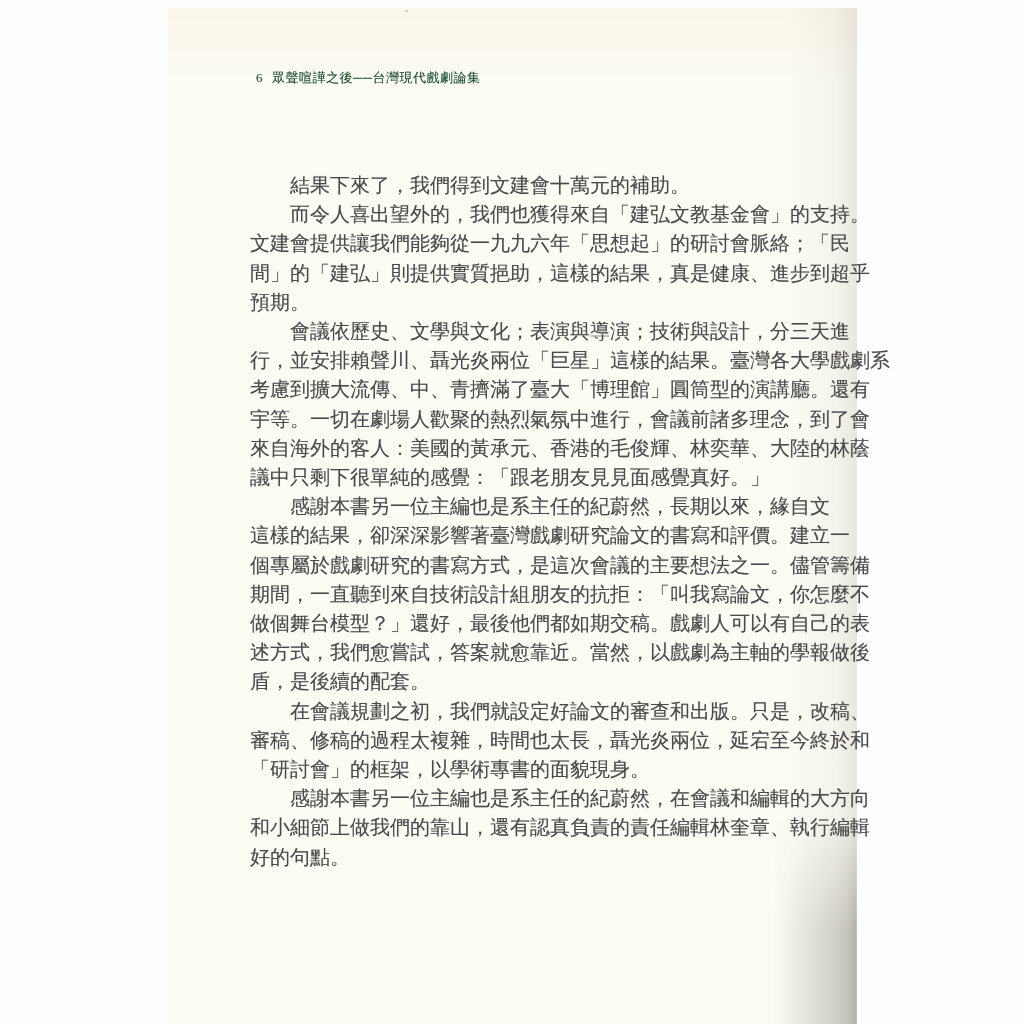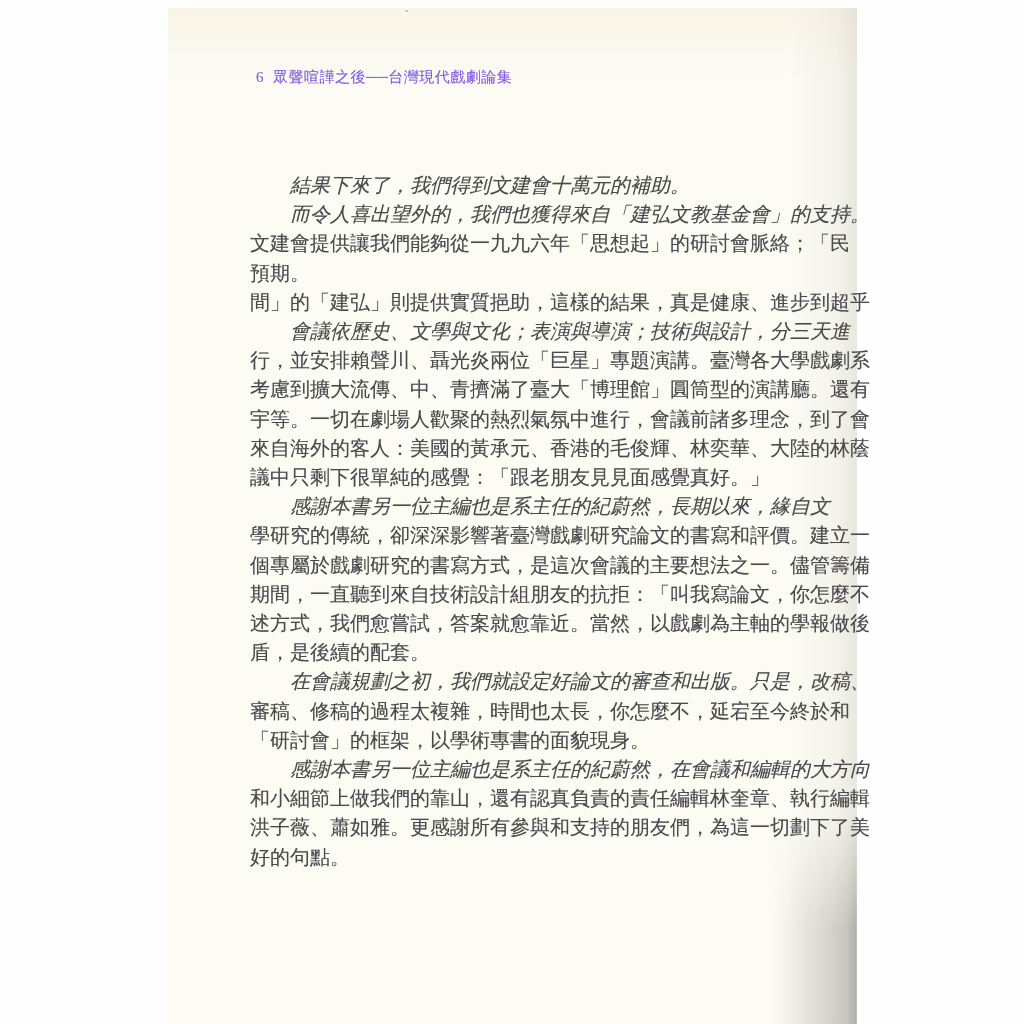--- a/index.html
+++ b/index.html
@@ -38,34 +38,34 @@
     mask-image:linear-gradient(to bottom, transparent 0%, #000 55%);
     border-right:1px solid rgba(110,108,104,0.35);
   }
   .speck{
     position:absolute;left:405px;top:10px;width:3px;height:2px;
     background:#bdbdbd;border-radius:50%;
   }
   
   .running-header{
     position:absolute;left:256px;top:70px;
-    font-size:15px;line-height:15px;color:#8b5cf6;
+    font-size:13px;line-height:15px;color:#14532d;
     letter-spacing:0.5px;white-space:nowrap;
     text-shadow:0 0 0.6px rgba(90,90,90,0.45);
   }
   .running-header .pagenum{margin-right:9px;}
   
   .body-text{
     position:absolute;left:250px;top:171px;width:560px;
     font-size:20px;line-height:29.2px;color:#4a4a4a;
     text-shadow:0 0 0.7px rgba(70,70,70,0.35);
   }
   .para{margin:0;}
   .line{white-space:nowrap;}
-  .line.first{text-indent:2em;font-style:italic;}
+  .line.first{text-indent:2em;}
 </style>
 </head>
 <body>
 
 <div class="scan">
   <div class="paper">
     <div class="paper-top-tint"></div>
     <div class="edge-soft"></div>
     <div class="edge-strong"></div>
   </div>
@@ -76,44 +76,44 @@
     <span class="pagenum">6</span><span>眾聲喧譁之後──台灣現代戲劇論集</span>
   </div>
 
   <div class="body-text">
       <div class="para">
         <div class="line first">結果下來了，我們得到文建會十萬元的補助。</div>
       </div>
       <div class="para">
         <div class="line first">而令人喜出望外的，我們也獲得來自「建弘文教基金會」的支持。</div>
         <div class="line">文建會提供讓我們能夠從一九九六年「思想起」的研討會脈絡；「民</div>
+        <div class="line">間」的「建弘」則提供實質挹助，這樣的結果，真是健康、進步到超乎</div>
         <div class="line">預期。</div>
-        <div class="line">間」的「建弘」則提供實質挹助，這樣的結果，真是健康、進步到超乎</div>
       </div>
       <div class="para">
         <div class="line first">會議依歷史、文學與文化；表演與導演；技術與設計，分三天進</div>
-        <div class="line">行，並安排賴聲川、聶光炎兩位「巨星」專題演講。臺灣各大學戲劇系</div>
+        <div class="line">行，並安排賴聲川、聶光炎兩位「巨星」這樣的結果。臺灣各大學戲劇系</div>
         <div class="line">考慮到擴大流傳、中、青擠滿了臺大「博理館」圓筒型的演講廳。還有</div>
         <div class="line">宇等。一切在劇場人歡聚的熱烈氣氛中進行，會議前諸多理念，到了會</div>
         <div class="line">來自海外的客人：美國的黃承元、香港的毛俊輝、林奕華、大陸的林蔭</div>
         <div class="line">議中只剩下很單純的感覺：「跟老朋友見見面感覺真好。」</div>
       </div>
       <div class="para">
         <div class="line first">感謝本書另一位主編也是系主任的紀蔚然，長期以來，緣自文</div>
-        <div class="line">學研究的傳統，卻深深影響著臺灣戲劇研究論文的書寫和評價。建立一</div>
+        <div class="line">這樣的結果，卻深深影響著臺灣戲劇研究論文的書寫和評價。建立一</div>
         <div class="line">個專屬於戲劇研究的書寫方式，是這次會議的主要想法之一。儘管籌備</div>
         <div class="line">期間，一直聽到來自技術設計組朋友的抗拒：「叫我寫論文，你怎麼不</div>
+        <div class="line">做個舞台模型？」還好，最後他們都如期交稿。戲劇人可以有自己的表</div>
         <div class="line">述方式，我們愈嘗試，答案就愈靠近。當然，以戲劇為主軸的學報做後</div>
         <div class="line">盾，是後續的配套。</div>
       </div>
       <div class="para">
         <div class="line first">在會議規劃之初，我們就設定好論文的審查和出版。只是，改稿、</div>
-        <div class="line">審稿、修稿的過程太複雜，時間也太長，你怎麼不，延宕至今終於和</div>
+        <div class="line">審稿、修稿的過程太複雜，時間也太長，聶光炎兩位，延宕至今終於和</div>
         <div class="line">「研討會」的框架，以學術專書的面貌現身。</div>
       </div>
       <div class="para">
         <div class="line first">感謝本書另一位主編也是系主任的紀蔚然，在會議和編輯的大方向</div>
         <div class="line">和小細節上做我們的靠山，還有認真負責的責任編輯林奎章、執行編輯</div>
-        <div class="line">洪子薇、蕭如雅。更感謝所有參與和支持的朋友們，為這一切劃下了美</div>
         <div class="line">好的句點。</div>
       </div>
     </div>
 </div>
 
 </body></html>

